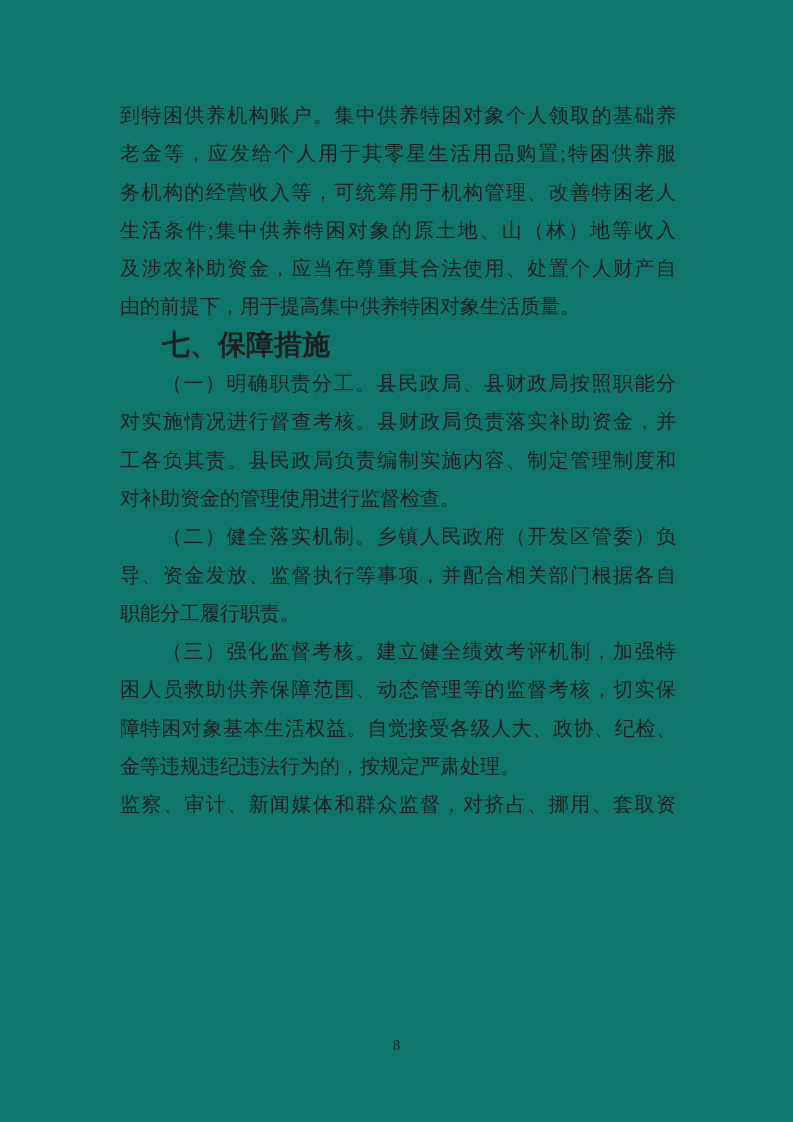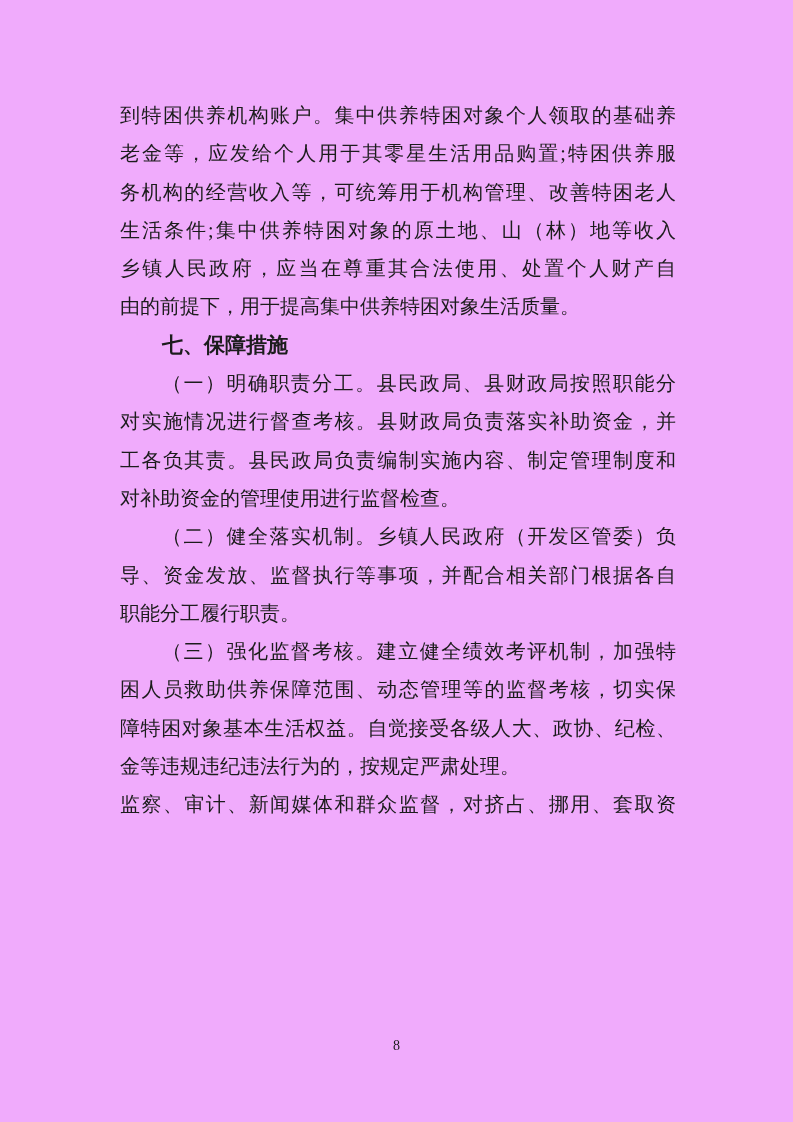--- a/index.html
+++ b/index.html
@@ -4,21 +4,21 @@
 <style>
   html, body {
     margin: 0;
     padding: 0;
     background: #ffffff;
   }
   .page {
     position: relative;
     width: 793px;
     height: 1122px;
-    background: #f0abfc;
+    background: #0f766e;
     overflow: hidden;
     font-family: "Liberation Serif", "DejaVu Serif", serif;
     color: #1c1c1c;
   }
   .text-block {
     position: absolute;
     left: 120px;
     top: 96px;
     width: 556px;
     font-size: 20px;
@@ -37,21 +37,21 @@
     text-align-last: left;
   }
   .line.indent {
     text-indent: 42px;
   }
   .line.heading {
     font-family: "Liberation Sans", "DejaVu Sans", sans-serif;
     font-weight: bold;
     text-align: left;
     text-align-last: left;
-    font-size: 21px;
+    font-size: 28px;
   }
   .page-number {
     position: absolute;
     top: 1038px;
     left: 0;
     width: 100%;
     text-align: center;
     font-size: 14px;
     color: #1c1c1c;
   }
@@ -61,21 +61,21 @@
 
 <div class="page">
 
   <div class="text-block">
 
     <div>
       <div class="line fill">到特困供养机构账户。集中供养特困对象个人领取的基础养</div>
       <div class="line fill">老金等，应发给个人用于其零星生活用品购置;特困供养服</div>
       <div class="line fill">务机构的经营收入等，可统筹用于机构管理、改善特困老人</div>
       <div class="line fill">生活条件;集中供养特困对象的原土地、山（林）地等收入</div>
-      <div class="line fill">乡镇人民政府，应当在尊重其合法使用、处置个人财产自</div>
+      <div class="line fill">及涉农补助资金，应当在尊重其合法使用、处置个人财产自</div>
       <div class="line last">由的前提下，用于提高集中供养特困对象生活质量。</div>
     </div>
 
     <div class="line heading indent">七、保障措施</div>
 
     <div>
       <div class="line fill indent">（一）明确职责分工。县民政局、县财政局按照职能分</div>
       <div class="line fill">对实施情况进行督查考核。县财政局负责落实补助资金，并</div>
       <div class="line fill">工各负其责。县民政局负责编制实施内容、制定管理制度和</div>
       <div class="line last">对补助资金的管理使用进行监督检查。</div>

